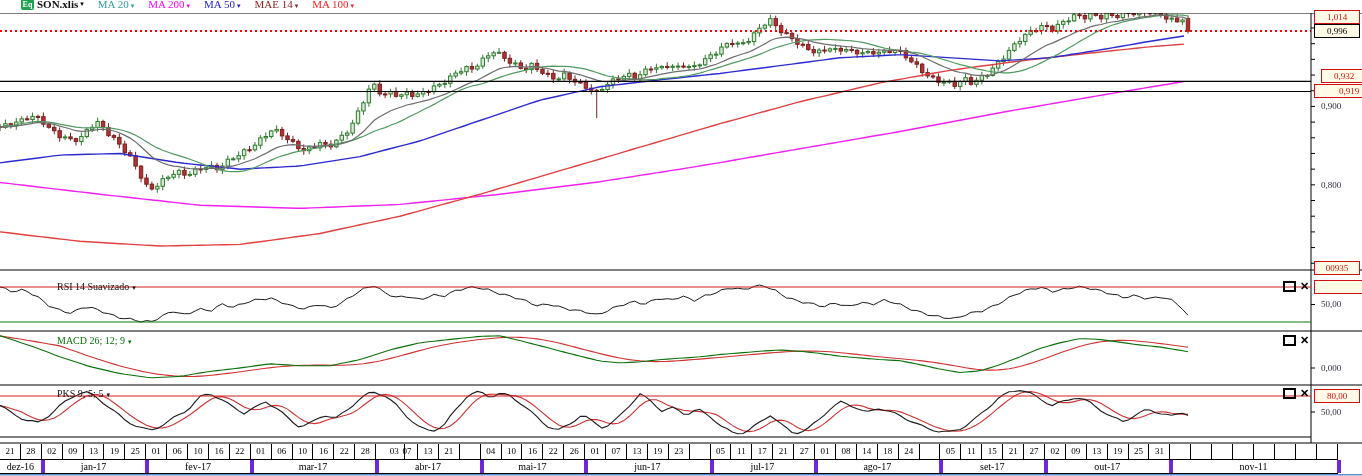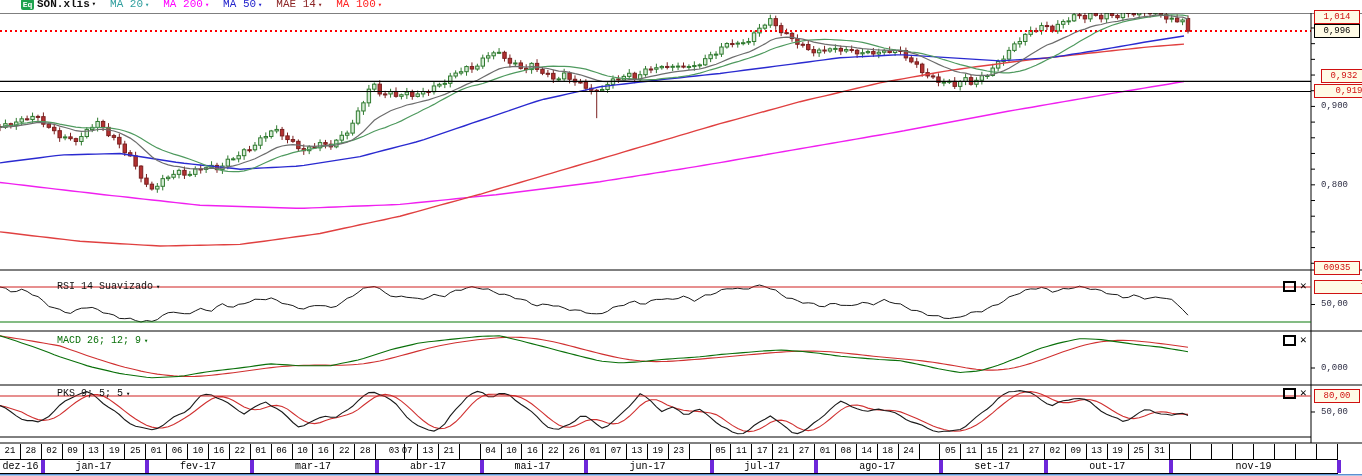--- a/index.html
+++ b/index.html
@@ -1,17 +1,17 @@
 <!DOCTYPE html>
 <html><head>
 <meta charset="utf-8">
 <style>
   html,body{margin:0;padding:0;background:#fff;}
   #stage{position:relative;width:1362px;height:476px;background:#fff;overflow:hidden;
-         font-family:Liberation Mono, monospace;}
+         font-family:Liberation Serif, serif;}
   #chart-svg{position:absolute;left:0;top:0;}
   
   #header{position:absolute;left:0;top:0;width:1362px;height:13px;overflow:hidden;background:#fff;z-index:5;}
   #header .hrow{position:absolute;left:0;top:-4px;height:16px;display:flex;align-items:center;white-space:nowrap;}
   #eq-badge{display:inline-block;width:13px;height:11px;background:#1ea24d;color:#fff;
             font-size:8px;font-weight:bold;text-align:center;line-height:11px;border-radius:2px;
             margin-left:21px;margin-right:3px;}
   .symtext{font-size:11px;color:#111;font-weight:bold;}
   .hcaret{font-size:7px;margin-left:2px;}
   .legend-item{font-size:11px;margin-left:14px;}
@@ -669,15 +669,15 @@
       <div class="day-cell" style="left: 1149.5px; width: 19.9px;">31</div>
       <div class="month-cell" style="left: 1045px; width: 124.4px;">out-17</div>
       <div class="day-cell" style="left: 1170.4px; width: 19.9px;"></div>
       <div class="day-cell" style="left: 1191.3px; width: 19.9px;"></div>
       <div class="day-cell" style="left: 1212.2px; width: 19.9px;"></div>
       <div class="day-cell" style="left: 1233.1px; width: 19.9px;"></div>
       <div class="day-cell" style="left: 1254px; width: 19.9px;"></div>
       <div class="day-cell" style="left: 1274.9px; width: 19.9px;"></div>
       <div class="day-cell" style="left: 1295.8px; width: 19.9px;"></div>
       <div class="day-cell" style="left: 1316.7px; width: 19.9px;"></div>
-      <div class="month-cell" style="left: 1170.4px; width: 166.2px;">nov-19</div>
+      <div class="month-cell" style="left: 1170.4px; width: 166.2px;">nov-11</div>
     </div>
 </div>
 
 </body></html>

